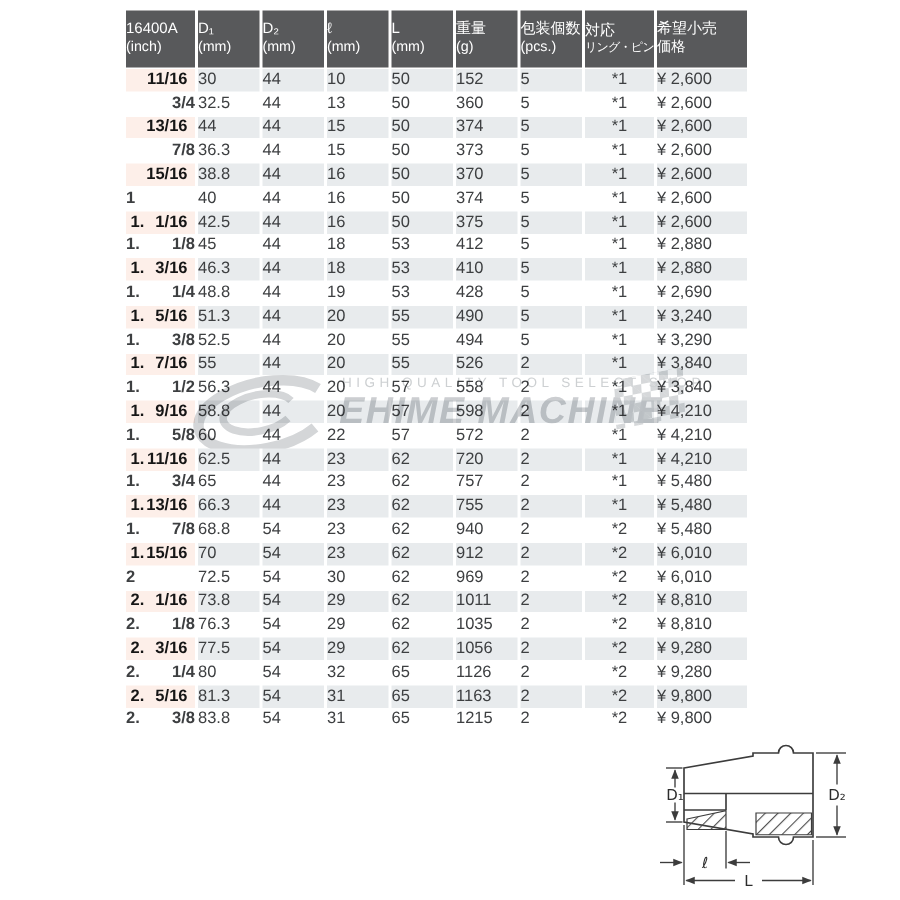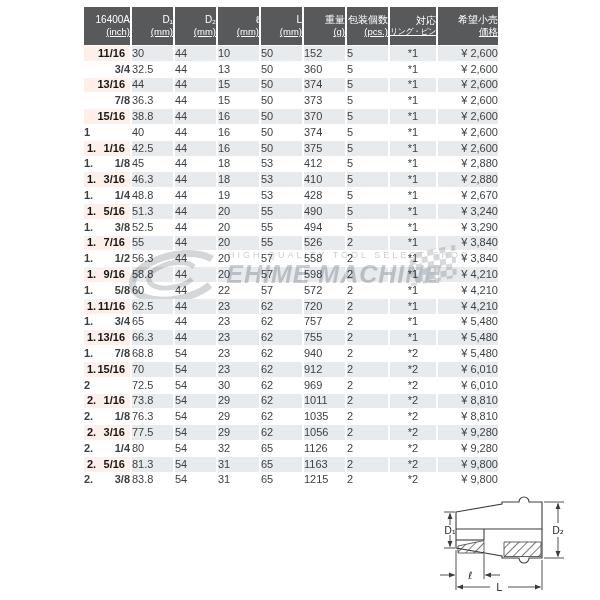--- a/index.html
+++ b/index.html
@@ -9,43 +9,43 @@
     overflow:hidden;
   }
   
   table.spec{
     position:absolute;left:82px;top:6px;
     border-collapse:separate;border-spacing:2px 1px;
     table-layout:fixed;
   }
   table.spec th{
     background:#58595b;color:#ffffff;font-weight:normal;
-    font-size:10px;line-height:1.3;text-align:right;vertical-align:middle;
+    font-size:10px;line-height:1.3;text-align:left;vertical-align:middle;
     height:38px;padding:0;white-space:nowrap;
   }
   th.col0{width:46px;}
   th.col1,th.col2,th.col3,th.col4,th.col5,th.col6,th.col7{width:41px;}
   th.col8{width:60px;}
-  th .h2{font-size:9.5px;text-decoration:underline;}
+  th .h2{font-size:9.5px;}
   th.col7 .h2{font-size:8px;letter-spacing:-0.5px;}
   table.spec td{
     font-size:11px;color:#3d3f41;height:14.8px;padding:0;
     line-height:1;vertical-align:middle;background:#ffffff;white-space:nowrap;
   }
   tr.shade td{background:#e8ebed;}
   td.inch, tr.shade td.inch{
     background:#fdefe9;color:#161616;font-weight:bold;
     padding:0 5px 0 3px;
   }
   td.inch span:first-child{float:left;}
   td.inch span:last-child{float:right;}
   td.c-d1,td.c-d2,td.c-l,td.c-L,td.c-weight{padding-left:12px;text-align:left;}
   td.c-pcs{padding-left:17px;text-align:left;}
   td.c-ring{text-align:center;}
-  td.c-price{text-align:right;padding-right:7px;}
+  td.c-price{text-align:left;padding-right:7px;}
   
   .footnotes{
     position:absolute;left:84px;top:496px;
     font-size:11px;color:#2e2e2e;line-height:17px;letter-spacing:0.2px;
   }
   
   .watermark{
     position:absolute;left:120px;top:241px;width:345px;height:62px;
     z-index:5;pointer-events:none;mix-blend-mode:multiply;
   }
@@ -247,21 +247,21 @@
           <span>1.</span>
           <span>1/4</span>
         </td>
         <td class="c-d1">48.8</td>
         <td class="c-d2">44</td>
         <td class="c-l">19</td>
         <td class="c-L">53</td>
         <td class="c-weight">428</td>
         <td class="c-pcs">5</td>
         <td class="c-ring">*1</td>
-        <td class="c-price">¥ 2,670</td>
+        <td class="c-price">¥ 2,690</td>
       </tr>
       <tr class="shade">
         <td class="inch">
           <span>1.</span>
           <span>5/16</span>
         </td>
         <td class="c-d1">51.3</td>
         <td class="c-d2">44</td>
         <td class="c-l">20</td>
         <td class="c-L">55</td>

